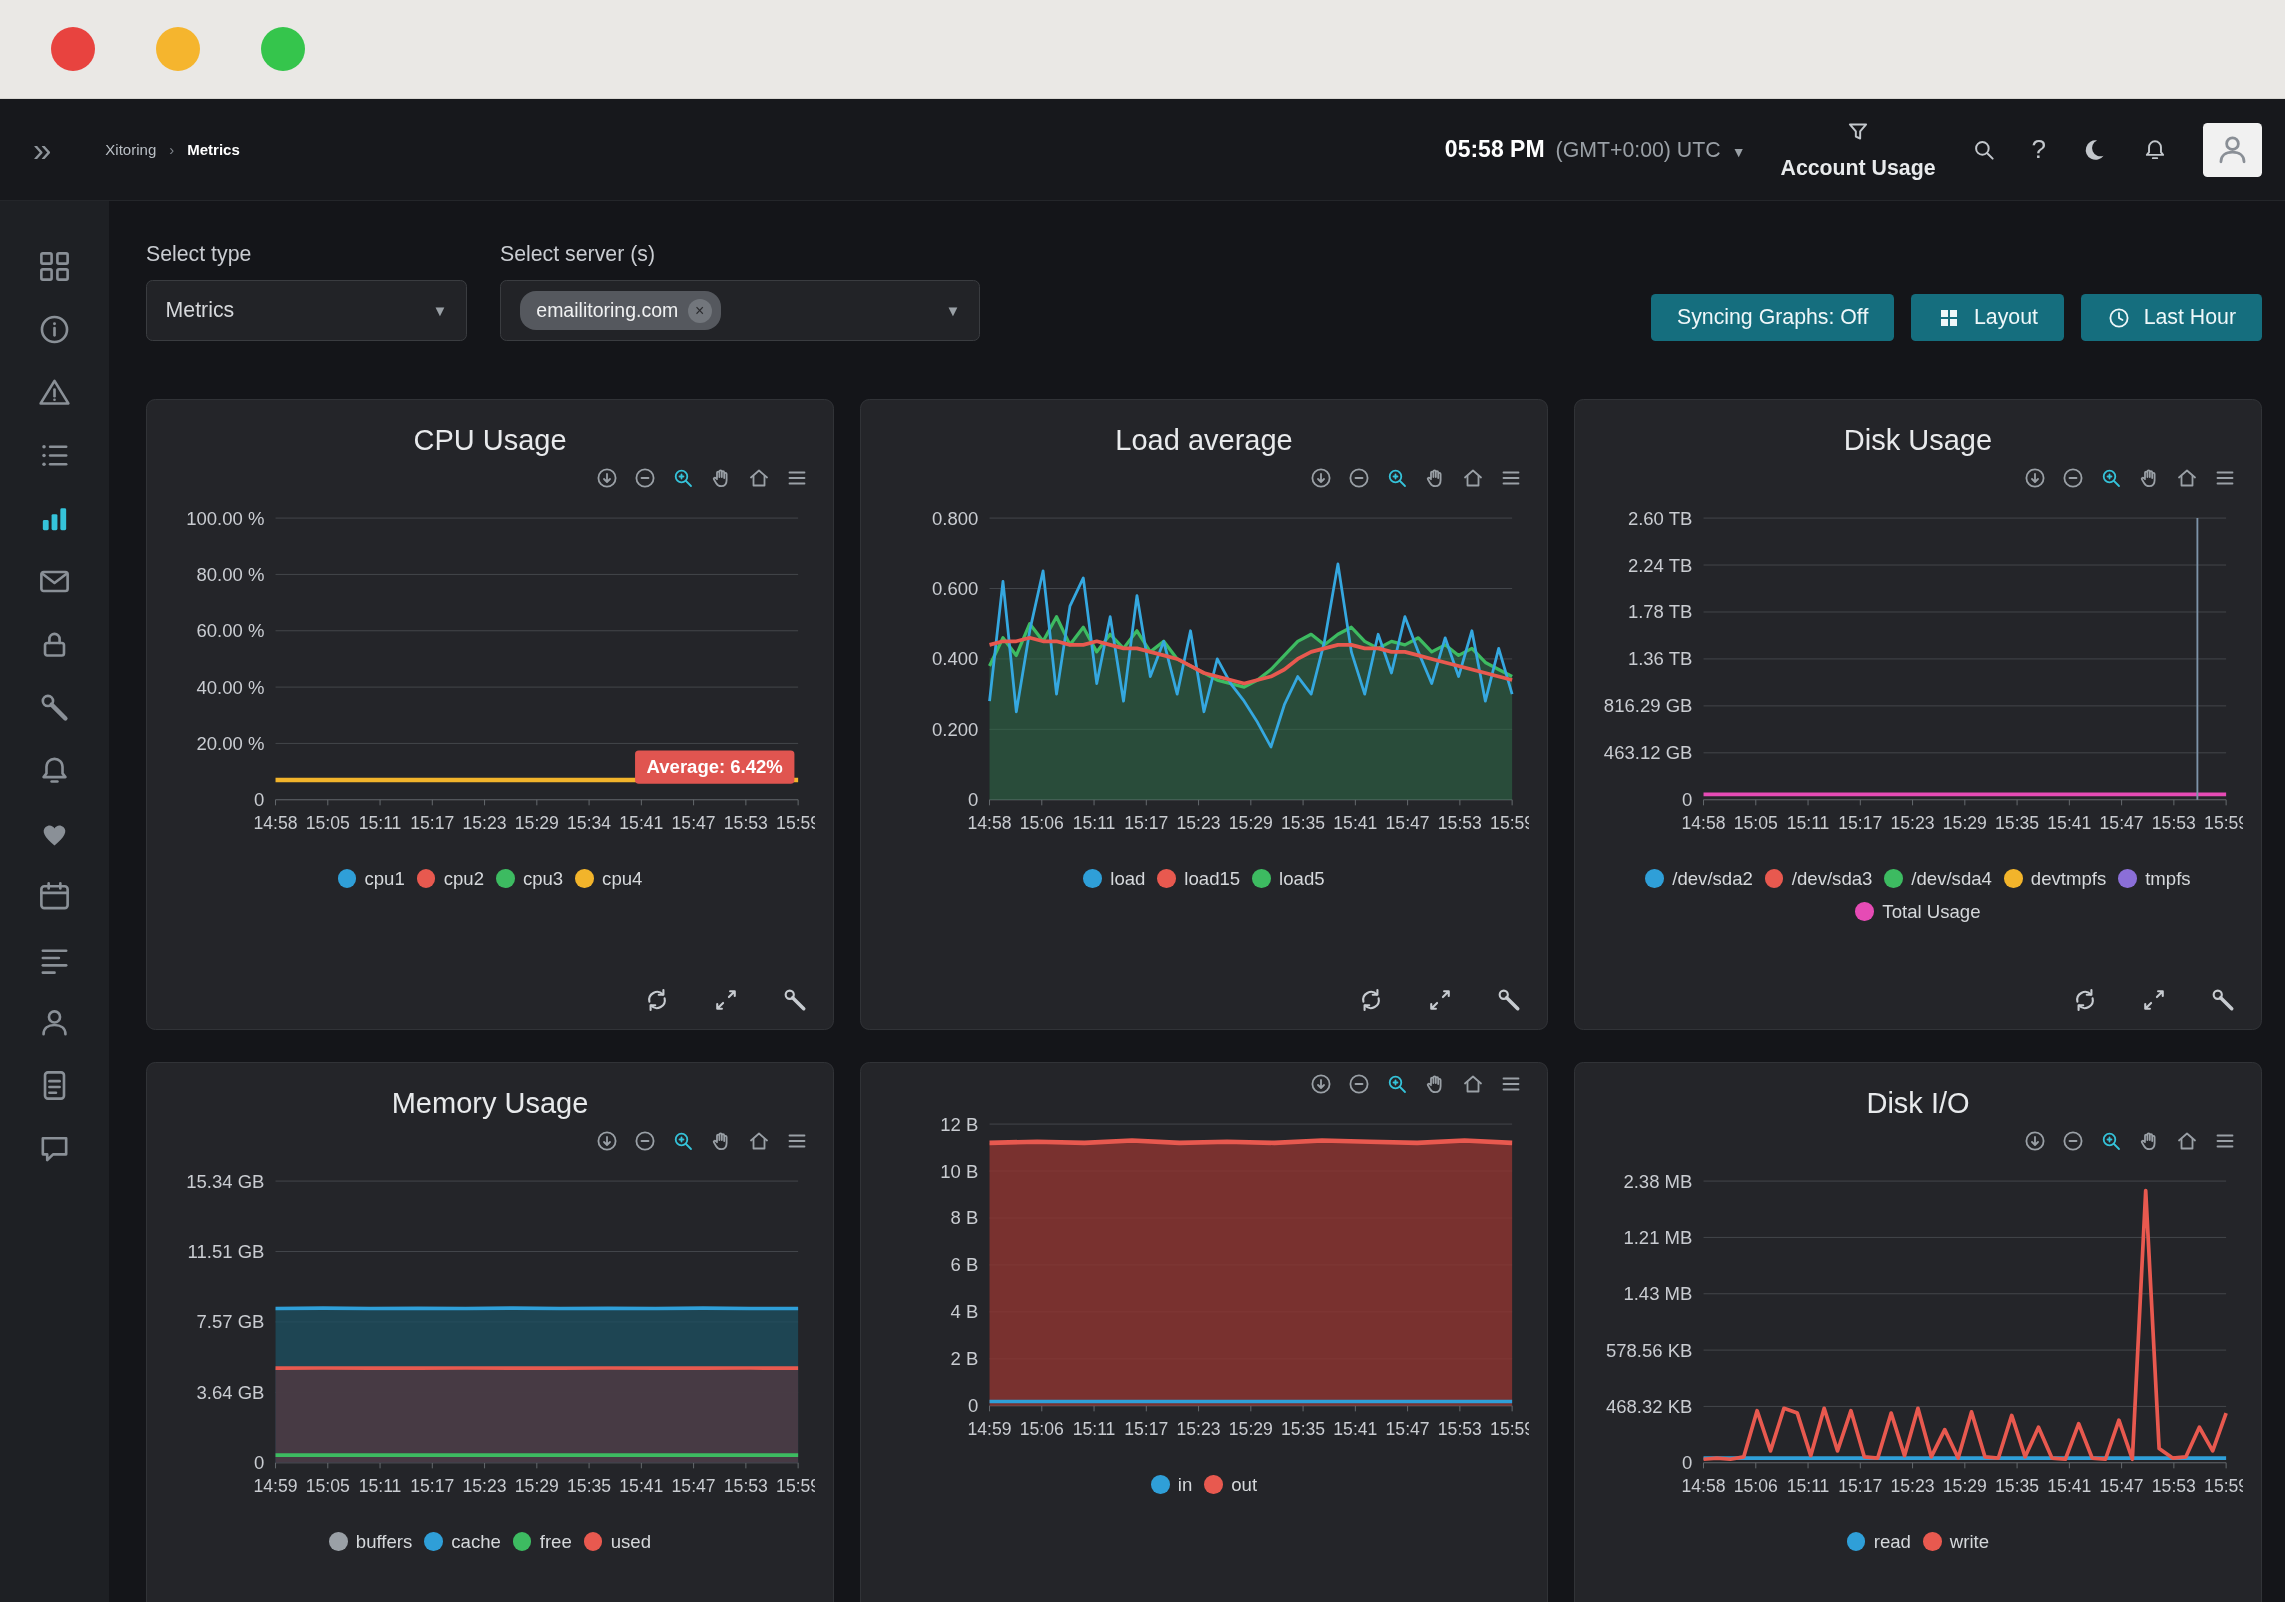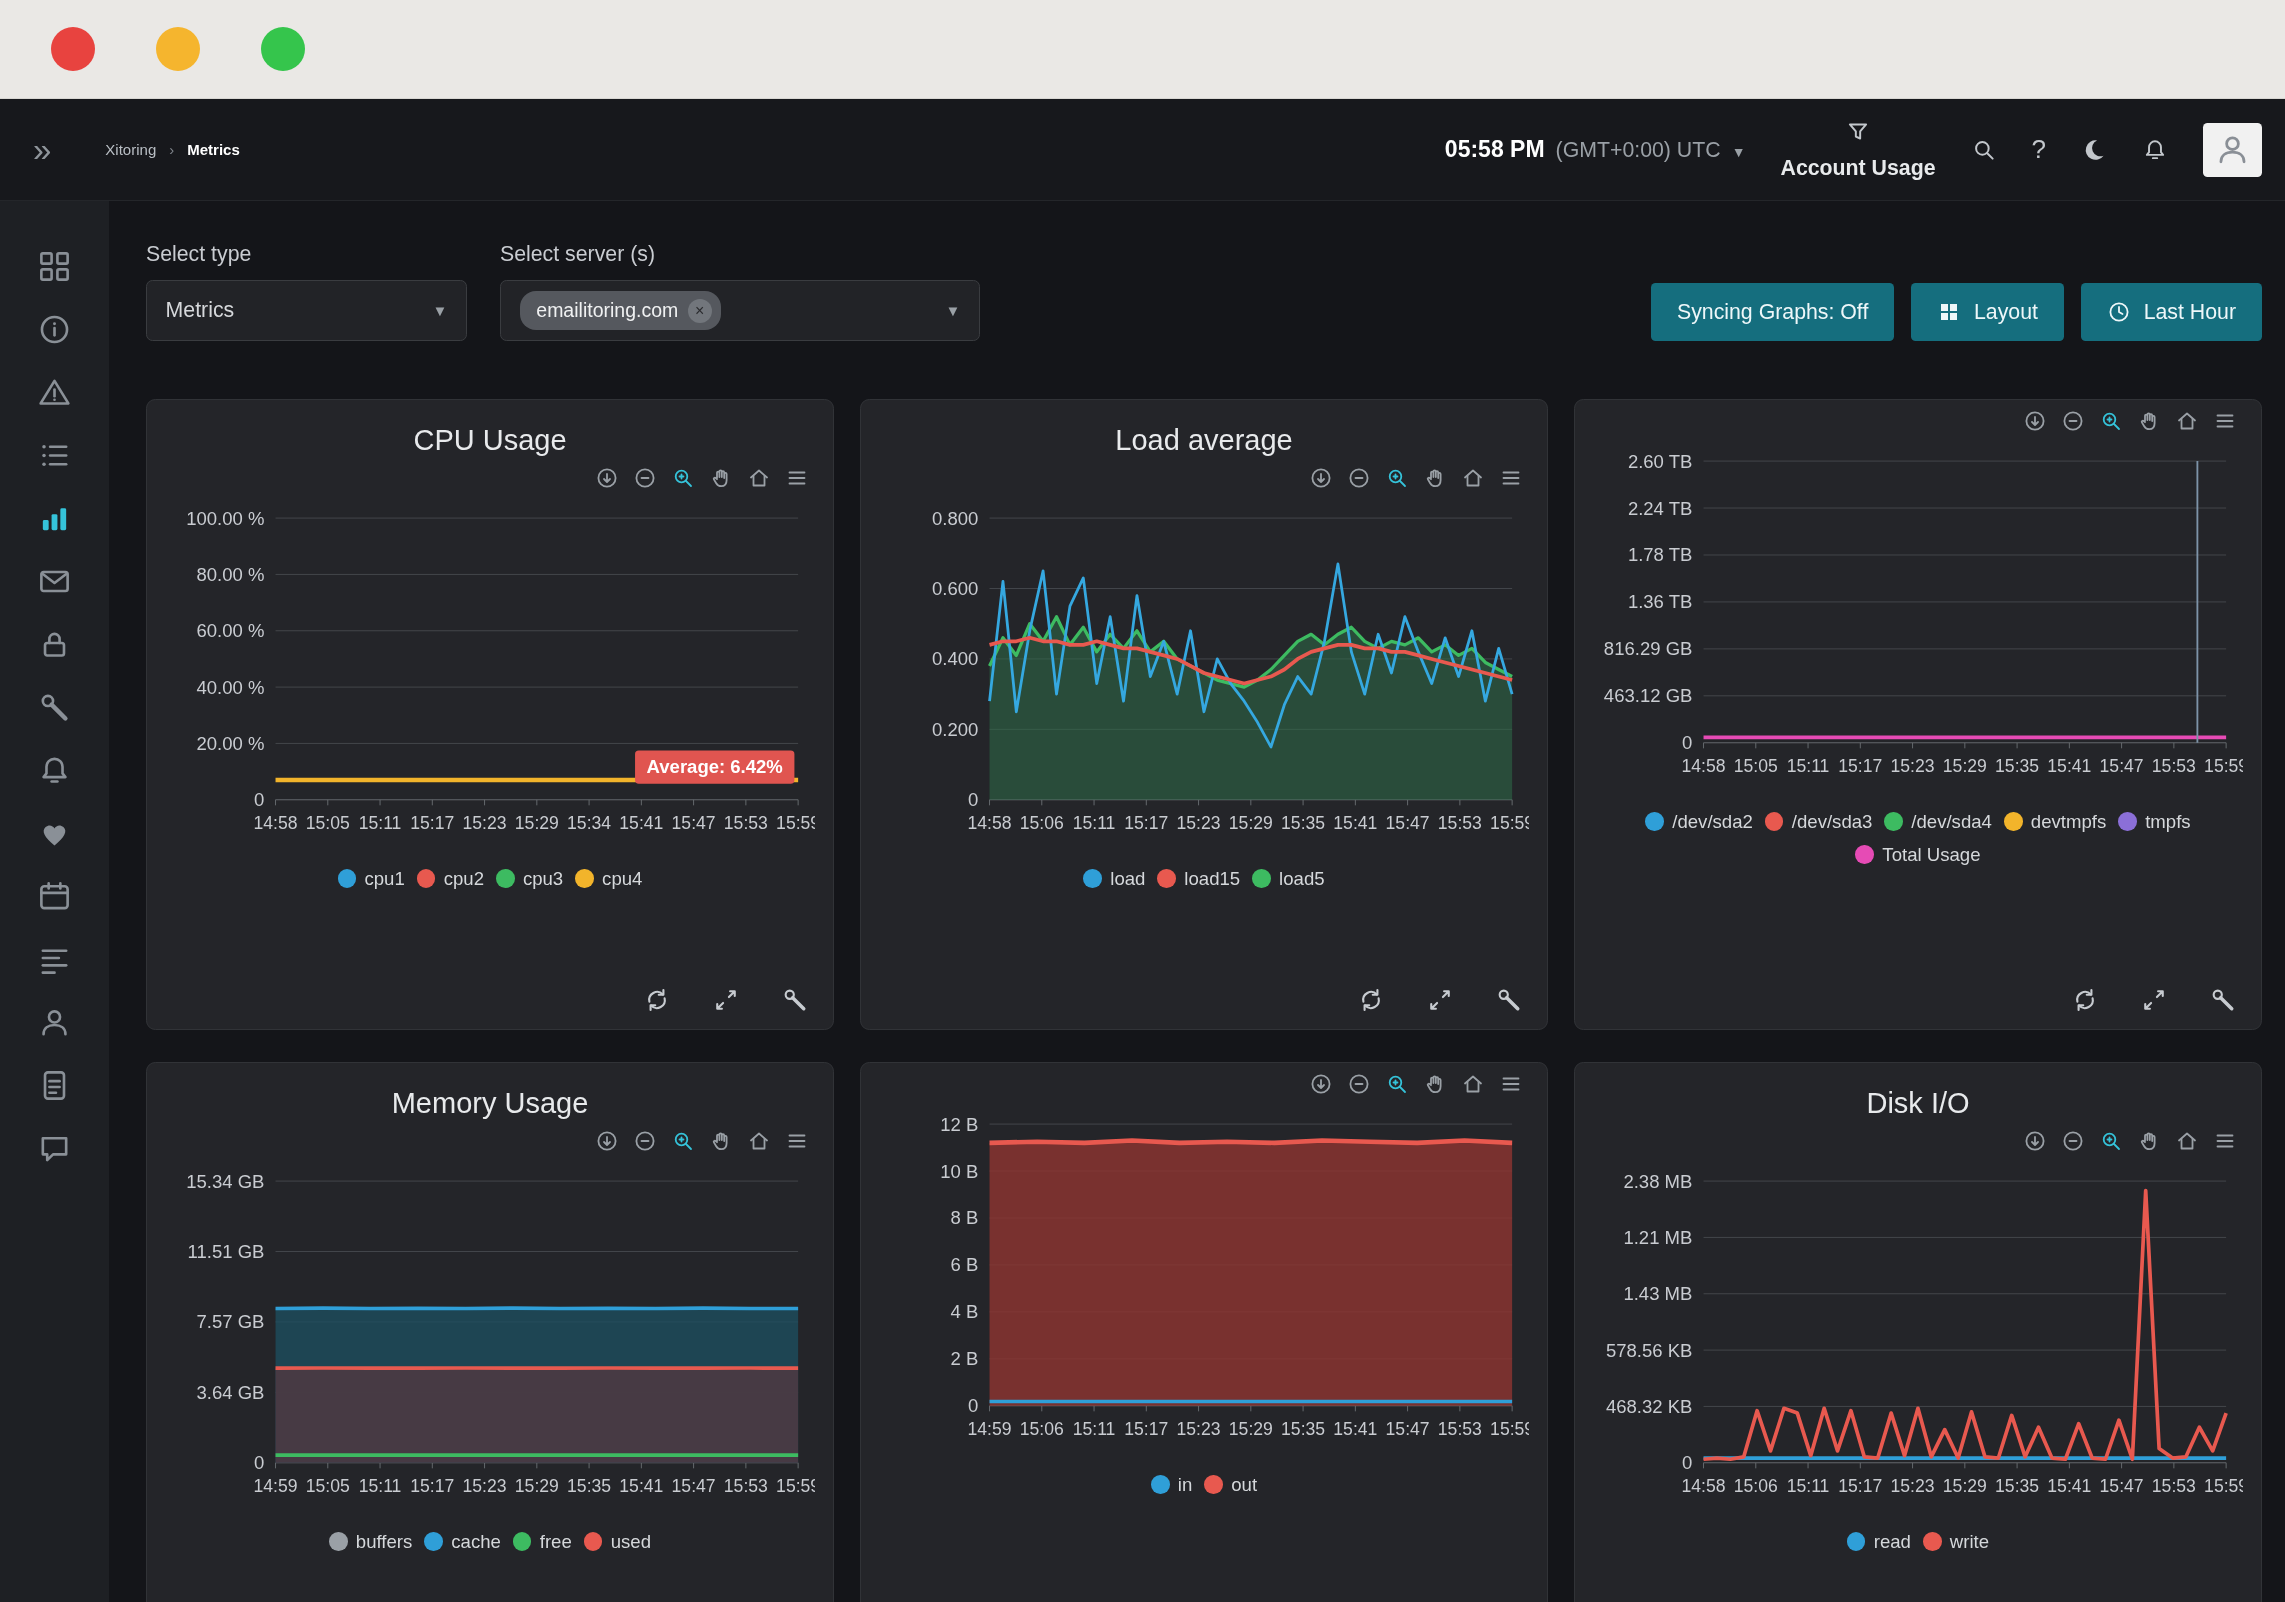--- a/index.html
+++ b/index.html
@@ -46,21 +46,21 @@
   .select { height:61px; background:#222327; border:0.9px solid #3a3c40; border-radius:6.5px;
     display:flex; align-items:center; padding:0 18.6px; color:#d6d8db; font-size:21.3px; cursor:pointer; }
   .select .caret { margin-left:auto; color:#9aa0a6; font-size:15px; }
   .sel-type { width:321px; }
   .sel-server { width:480px; }
   .tag { background:#55585e; color:#f0f1f2; border-radius:16px; height:39px;
     display:flex; align-items:center; gap:9.3px; padding:0 9.3px 0 16.7px; font-size:19.5px; }
   .tag .x { width:24px; height:24px; border-radius:50%; background:#72767c; color:#2a2b2e;
     display:flex; align-items:center; justify-content:center; font-size:16px; cursor:pointer; }
   .btns { margin-left:auto; display:flex; gap:16.7px; }
-  .tbtn { height:58px; background:#156e7e; color:#eef7f9; font-size:21.3px; border:none;
+  .tbtn { height:47px; background:#156e7e; color:#eef7f9; font-size:21.3px; border:none;
     border-radius:4.6px; padding:0 26px; display:flex; align-items:center; gap:13px;
     font-family:inherit; cursor:pointer; }
   .tbtn .bic { width:24px; height:24px; color:#eef7f9; }
   
   .cards { margin-top:58px; display:grid; grid-template-columns:repeat(3,688px); gap:32px 26px; }
   .card { width:688px; height:631px; background:#242529; border:0.9px solid #313337;
     border-radius:9.3px; position:relative; padding:0 18.6px; }
   .card-title { text-align:center; font-size:29px; color:#e8eaec; margin-top:24px; }
   .card-toolbar { display:flex; justify-content:flex-end; align-items:center; gap:14px;
     margin-top:7.4px; height:28px; padding-right:5.6px; }
@@ -480,20 +480,21 @@
                 <path d="M9.5 14.5 L4.5 19.5 M4.5 15.5 V19.5 H8.5"></path>
                 <path d="M14.5 9.5 L19.5 4.5 M15.5 4.5 H19.5 V8.5"></path>
               </svg></span>
       <span class="cai"><svg class="ic" viewBox="0 0 24 24">
                 <circle cx="7.5" cy="7.5" r="3.5"></circle>
                 <line x1="10" y1="10" x2="19.5" y2="19.5" stroke-width="3"></line>
               </svg></span>
     </div>
   </div>
         <div class="card">
+    <div class="card-title">Disk Usage</div>
     <div class="card-toolbar">
       <span class="tbi">
               <svg class="ic" viewBox="0 0 24 24">
                 <circle cx="12" cy="12" r="8.6"></circle>
                 <path d="M12 8 V15.5 M9 13 L12 16 L15 13"></path>
               </svg>
             </span>
       <span class="tbi">
               <svg class="ic" viewBox="0 0 24 24">
                 <circle cx="12" cy="12" r="8.6"></circle>

